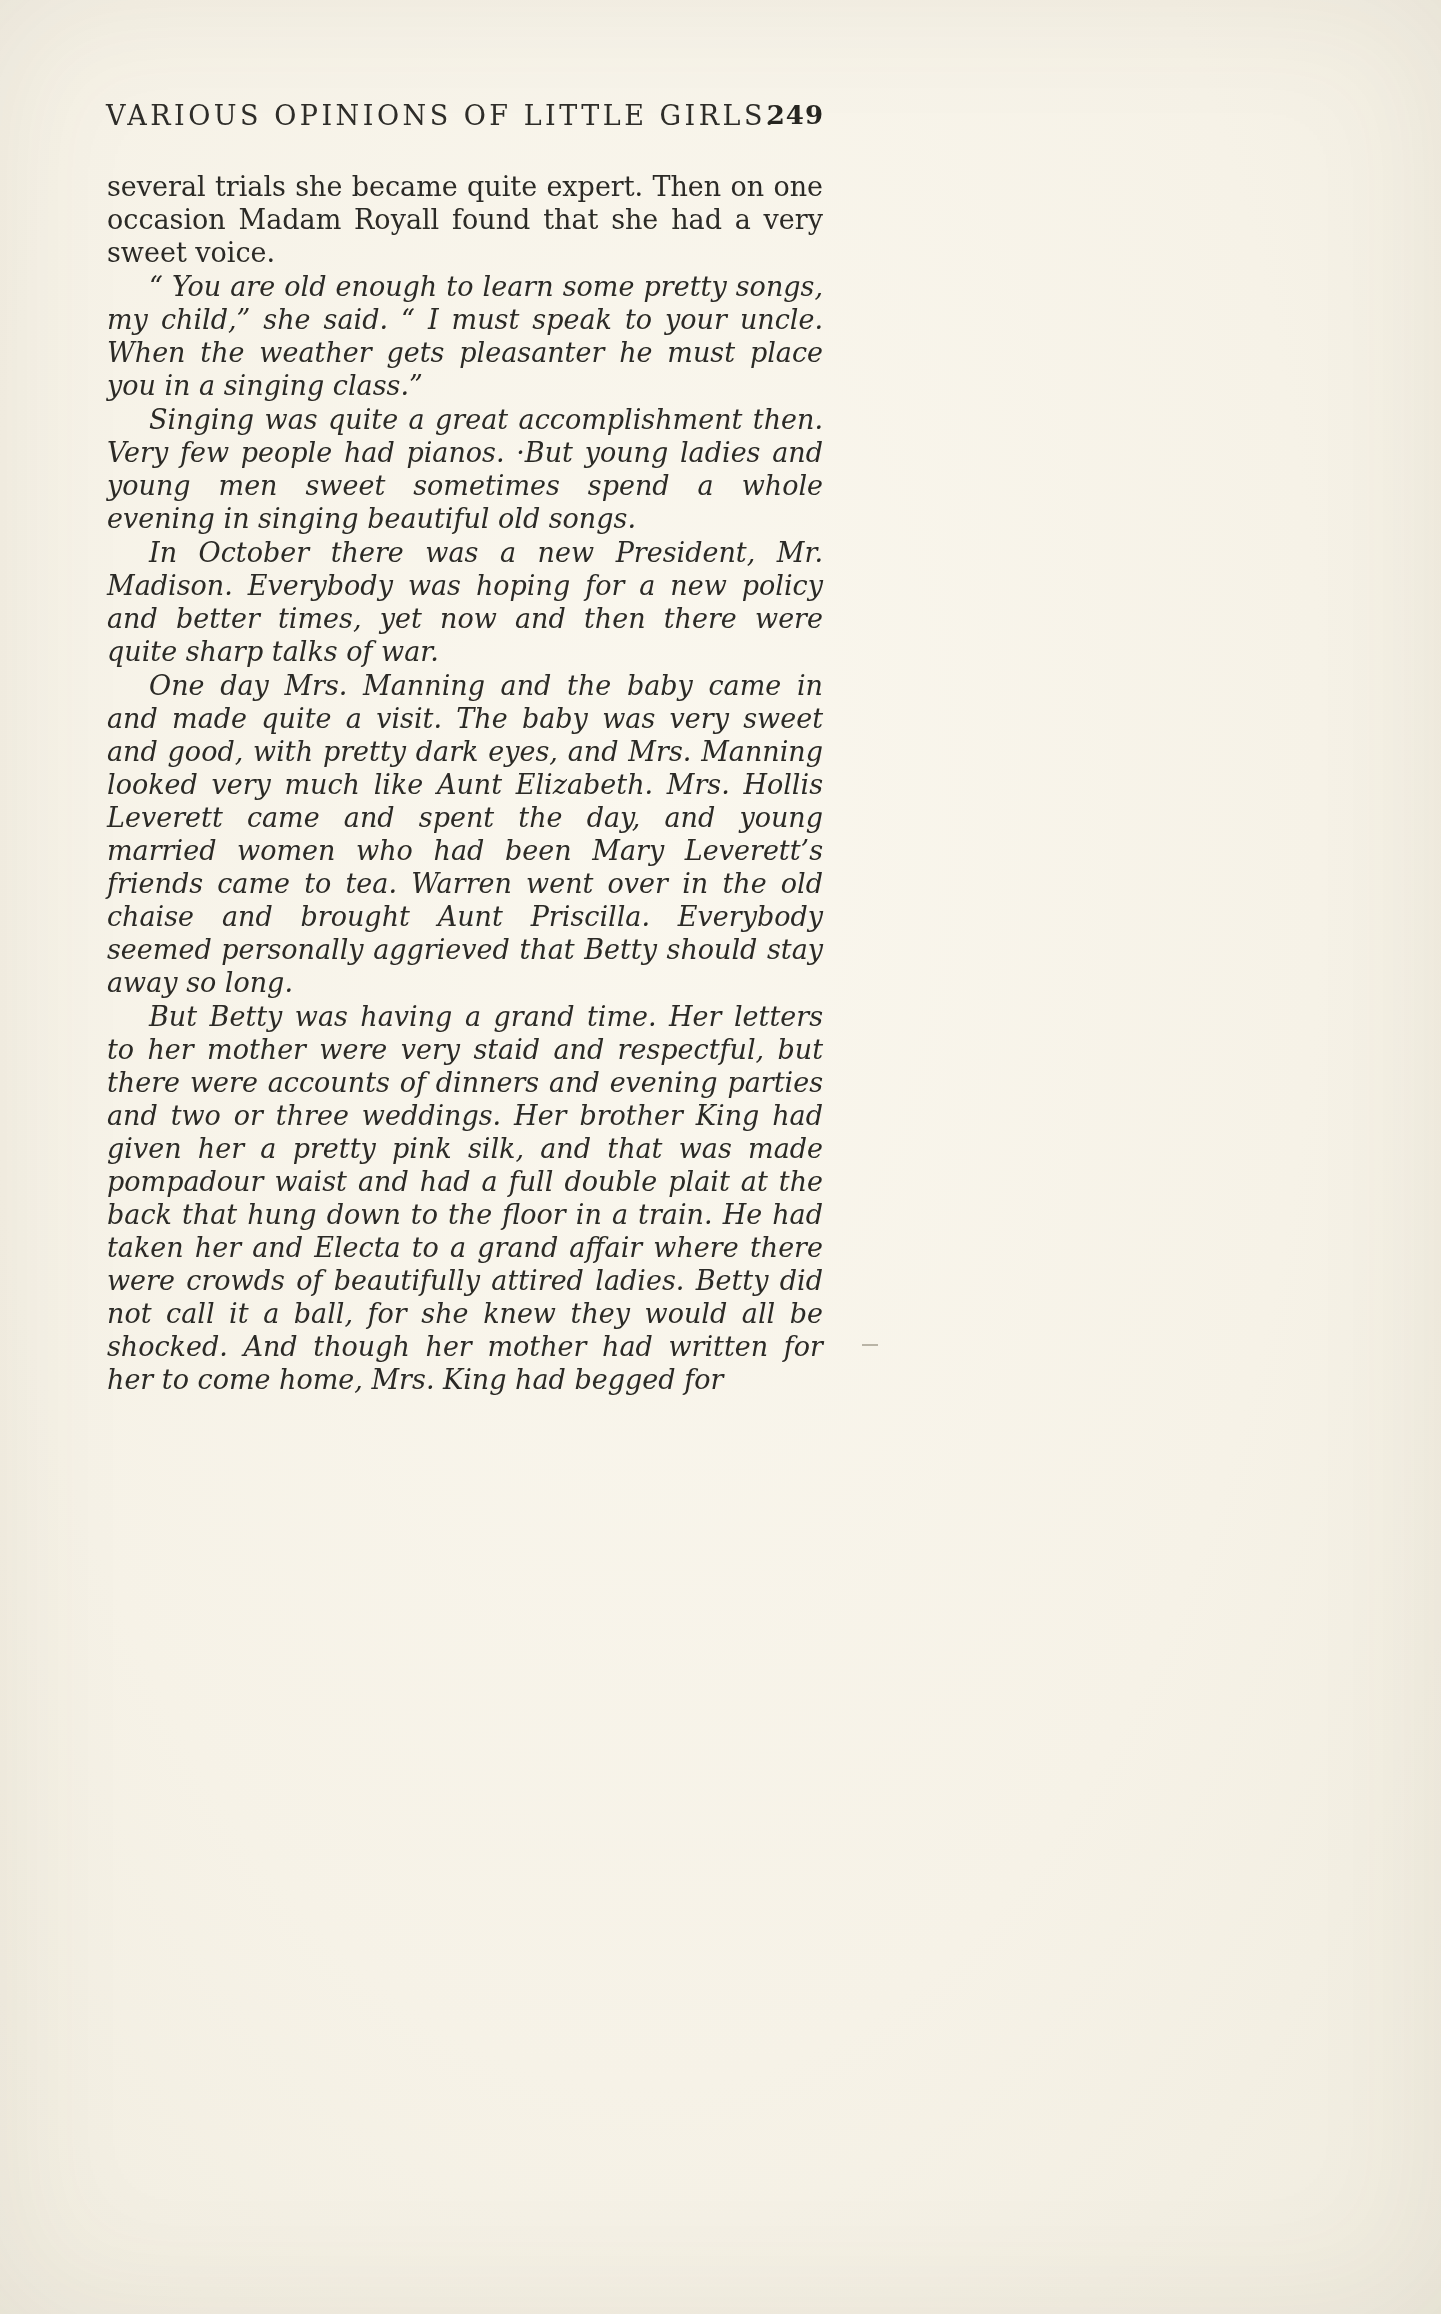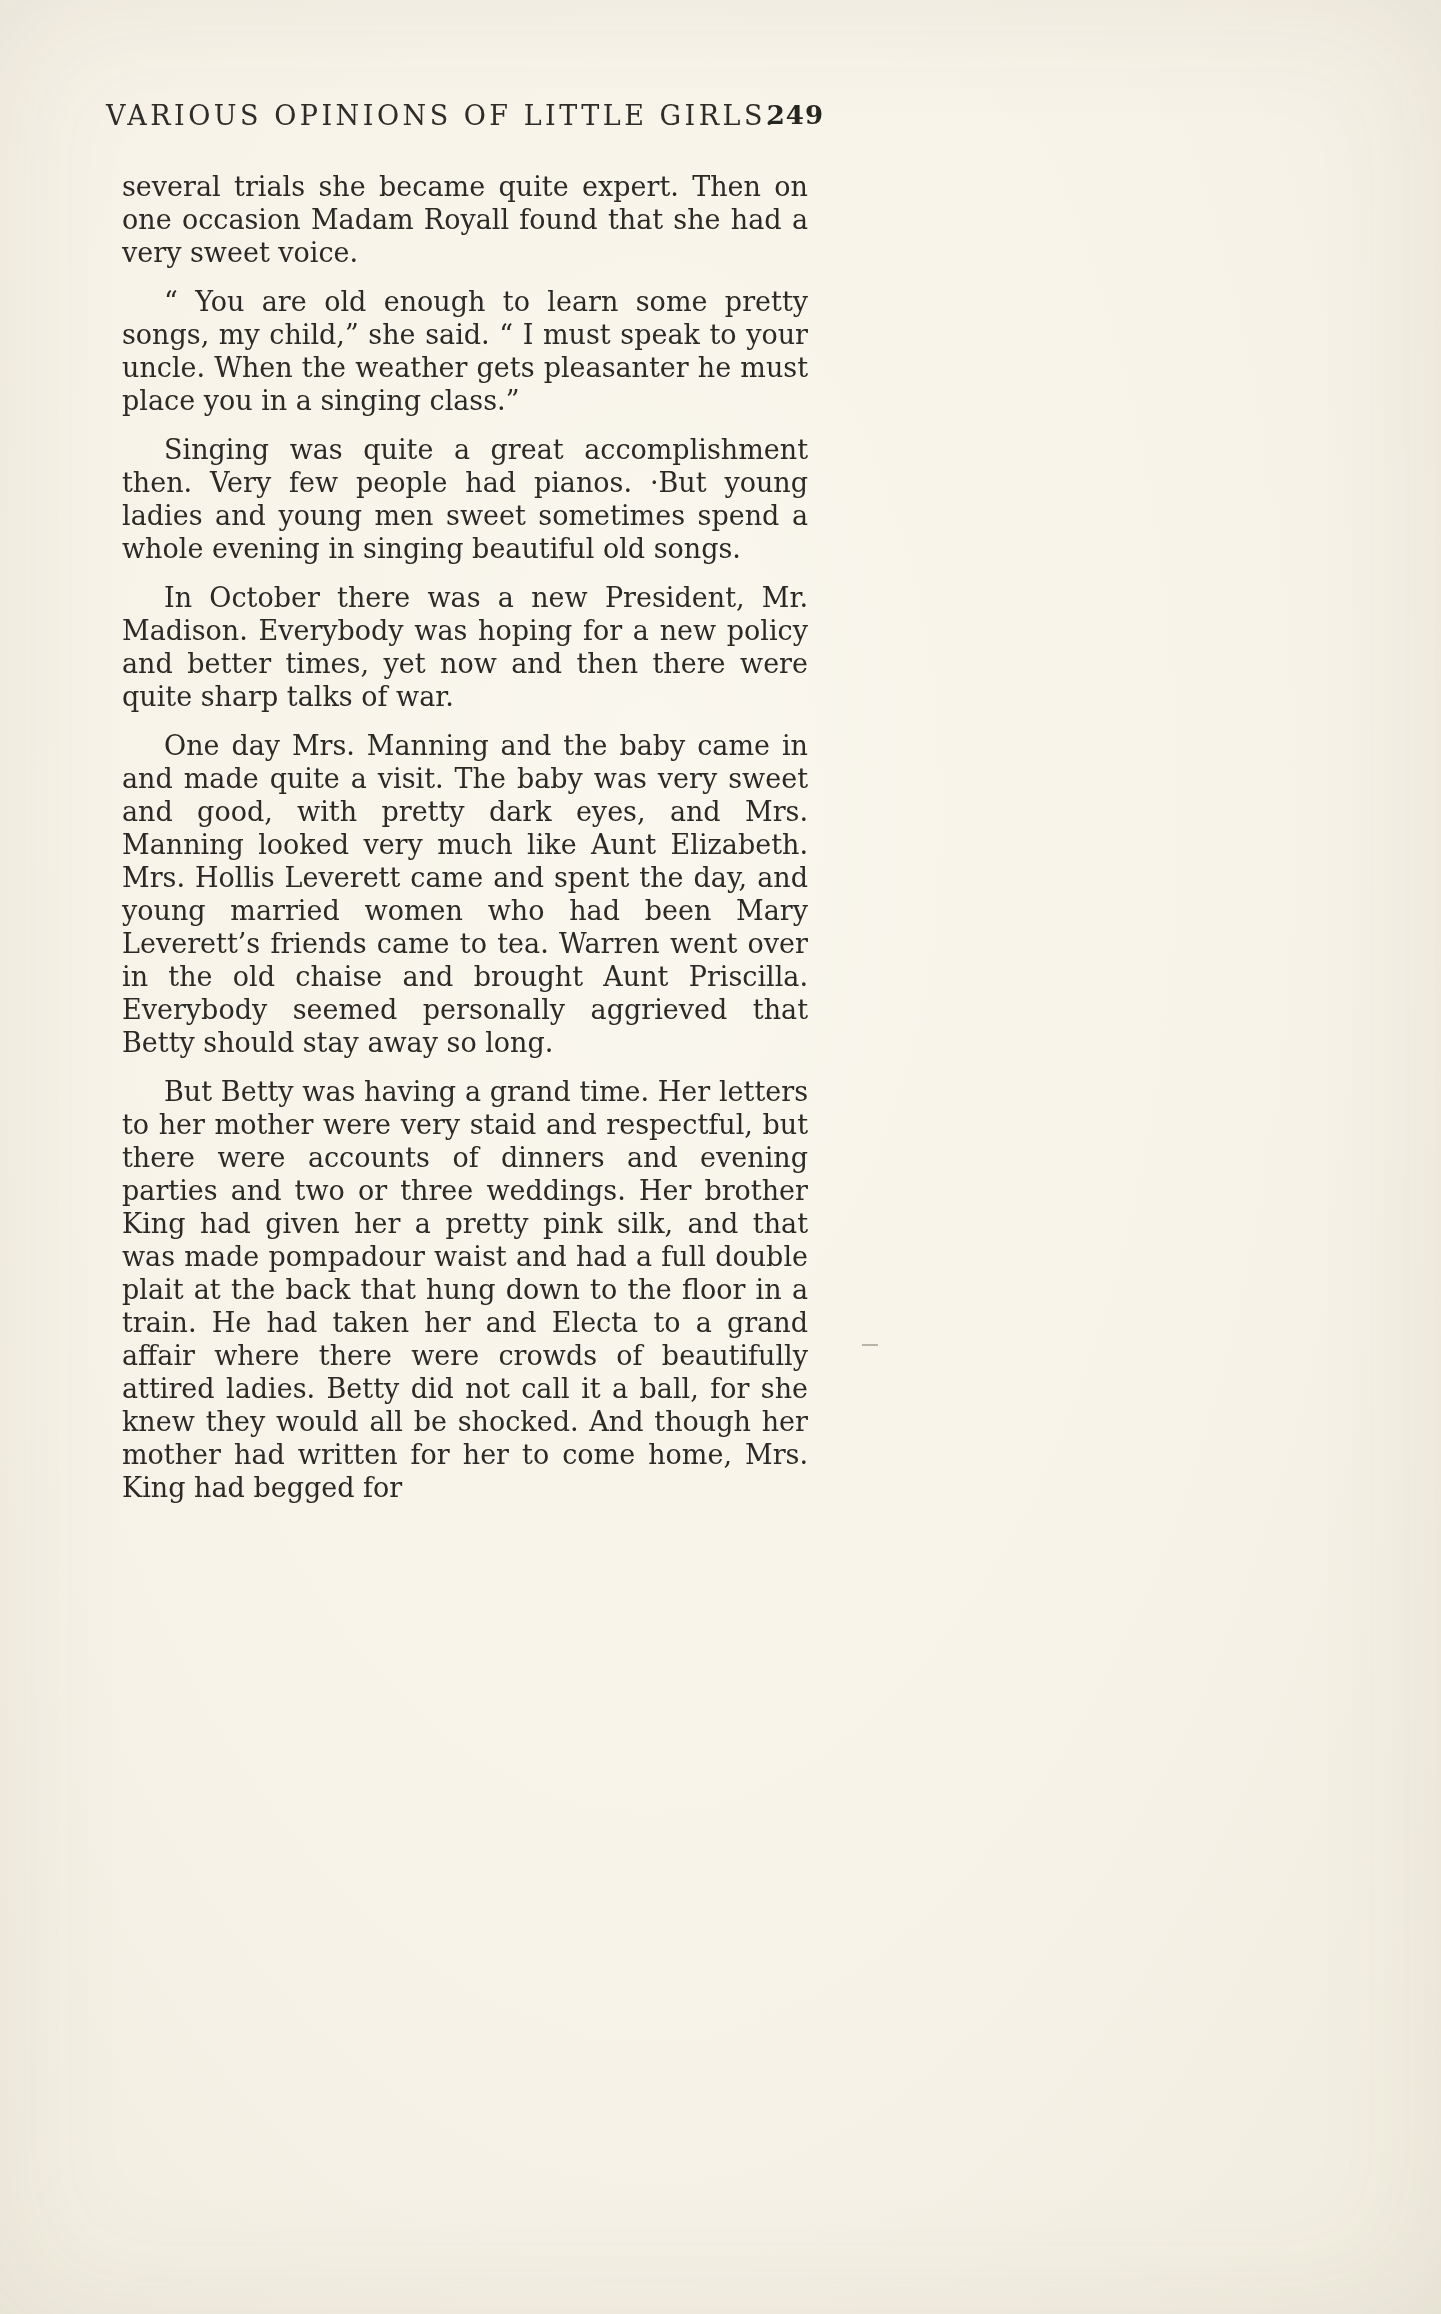--- a/index.html
+++ b/index.html
@@ -42,29 +42,30 @@
   .page-number {
     position: absolute;
     right: 0;
     top: 0;
     font-size: 26px;
     font-weight: bold;
     letter-spacing: 1px;
     color: #262520;
   }
   .body-text p {
-    margin: 16px;
+    margin: 1px;
     font-size: 27px;
     line-height: 33px;
     text-align: justify;
     text-justify: inter-word;
     color: #2b2a26;
   }
   .body-text p.indent {
     text-indent: 42px;
+    font-style: italic;
   }
   .body-text p.no-indent {
     text-indent: 0;
   }
   .scan-artifact-dash {
     position: absolute;
     left: 862px;
     top: 1344px;
     width: 16px;
     height: 2px;

